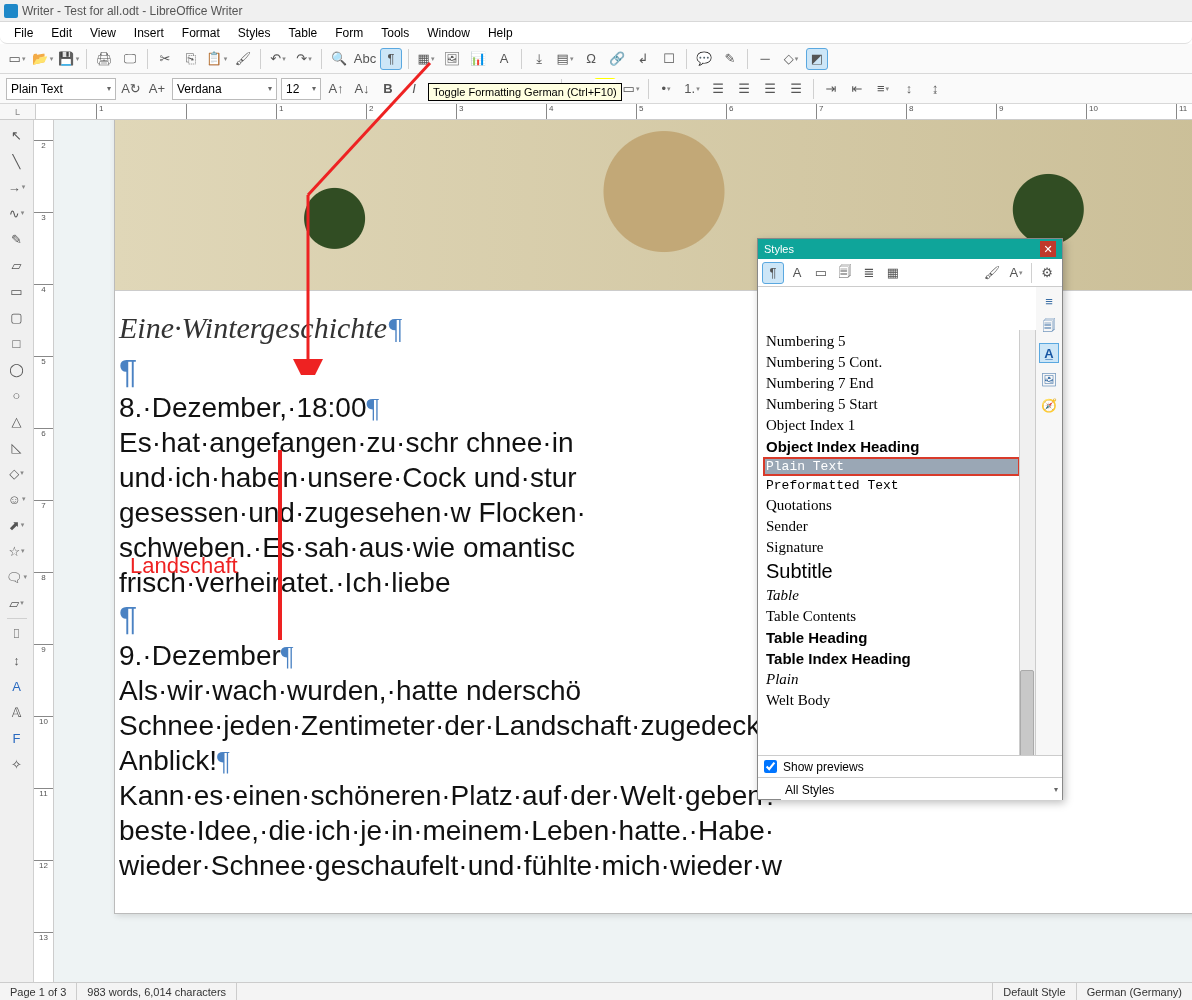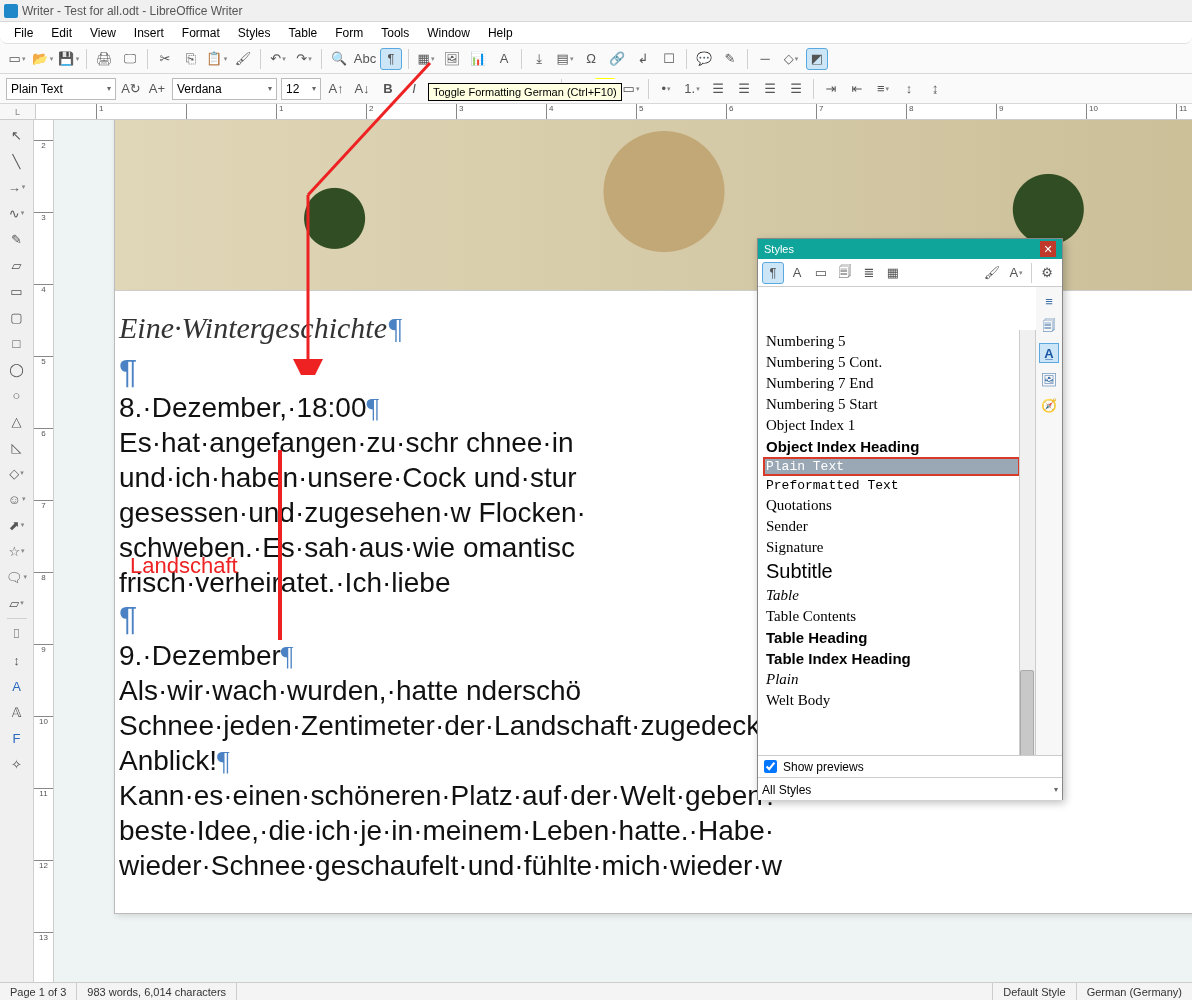--- a/index.html
+++ b/index.html
@@ -75,21 +75,21 @@
   .sp-list-inner { padding:2px 16px 2px 6px; display:flex; flex-direction:column; gap:2px; }
   .style-row { padding:1px 2px; font-family:"Times New Roman",serif; font-size:15px; cursor:pointer; }
   .style-row.bold { font-weight:bold; font-family:Liberation Sans, sans-serif; }
   .style-row.mono { font-family:"Courier New",monospace; font-size:13px; }
   .style-row.ital { font-style:italic; }
   .style-row.sans { font-family: Arial,sans-serif; }
   .style-row.selected { background:#9aa7b5; color:#fff; outline:2px solid #d83a2a; outline-offset:-1px; }
   .sp-side { width:26px; background:#f7f7f7; display:flex; flex-direction:column; align-items:center; padding-top:4px; gap:6px; }
   .sp-side .ic { width:20px; height:20px; display:flex; align-items:center; justify-content:center; color:#3a6ea5; border:1px solid transparent; cursor:pointer; font-size:13px;}
   .sp-foot1 { height:22px; border-top:1px solid #ccc; display:flex; align-items:center; padding:0 6px; gap:6px; }
-  .sp-foot2 { height:22px; border-top:1px solid #ccc; }
+  .sp-foot2 { height:22px; border-top:1px solid #ccc;padding-left:23px; }
   .sp-foot2 .combo { width:100%; border:0; border-top:1px solid transparent; }
 
   
   .statusbar { position:absolute; left:0; right:0; bottom:0; height:18px; background:#f4f4f4; border-top:1px solid #ccc; display:flex; align-items:center; font-size:11px; color:#333;margin-top:32px; }
   .statusbar > div { padding:0 10px; border-right:1px solid #ccc; height:100%; display:flex; align-items:center; }
   .statusbar > div:last-child { border-right:none; margin-left:auto; }
 
   input[type=checkbox]{ margin:0; }
 </style>
 </head>

